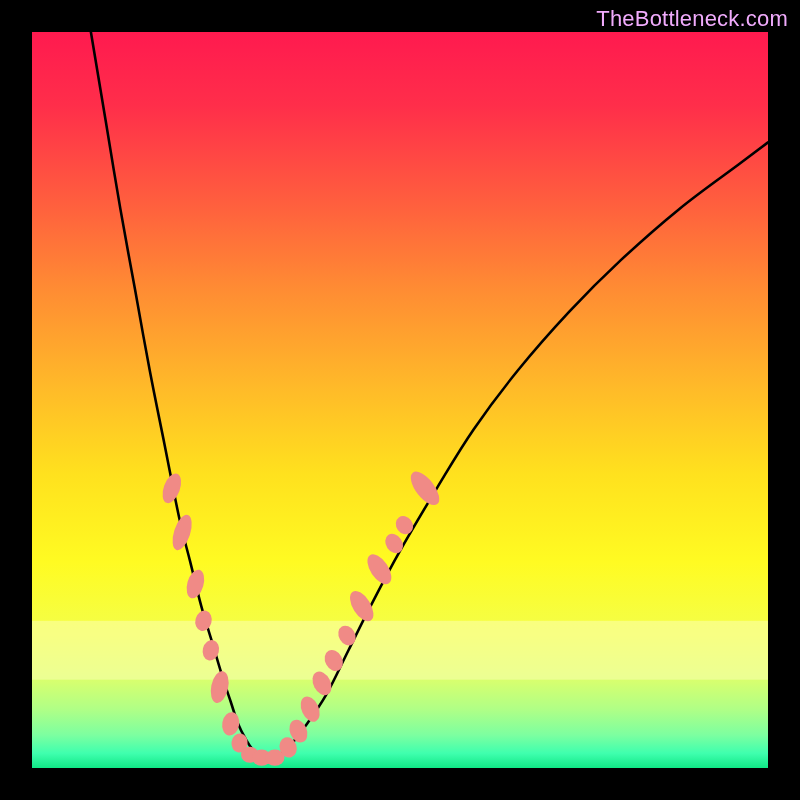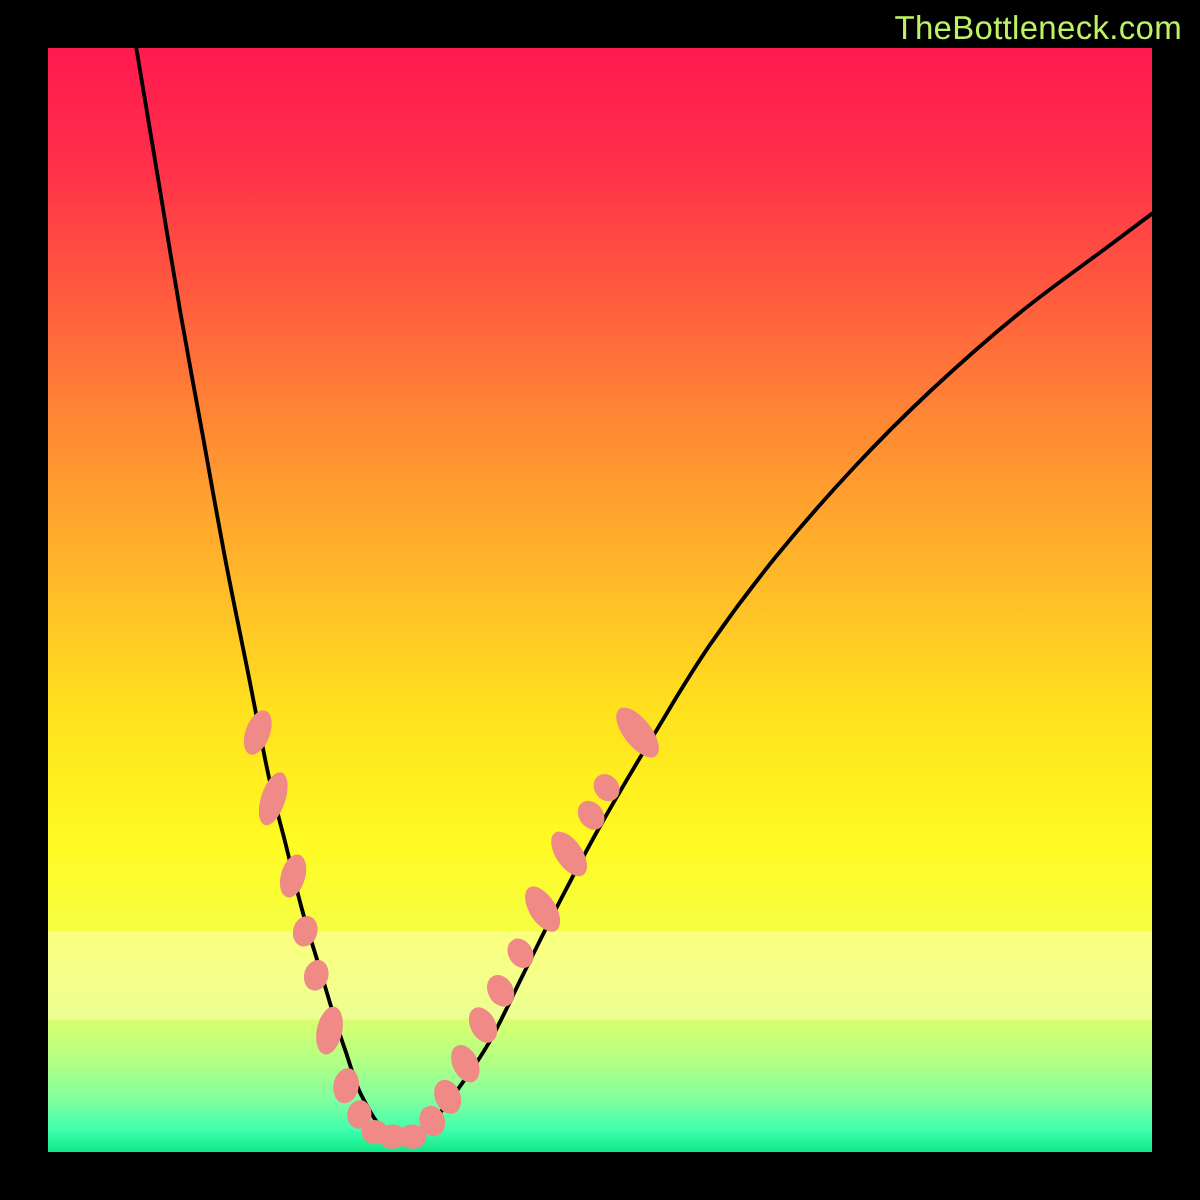--- a/index.html
+++ b/index.html
@@ -27,21 +27,21 @@
     position: absolute;
     left: 0;
     top: 0;
     width: 100%;
     height: 100%;
   }
   .watermark {
     position: absolute;
     top: 6px;
     right: 12px;
-    color: #bef264;
+    color: #f0abfc;
     font-size: 22px;
     letter-spacing: 0.2px;
     font-weight: 400;
     z-index: 50;
   }
   svg.curve-layer {
     position: absolute;
     left: 0;
     top: 0;
     width: 100%;

